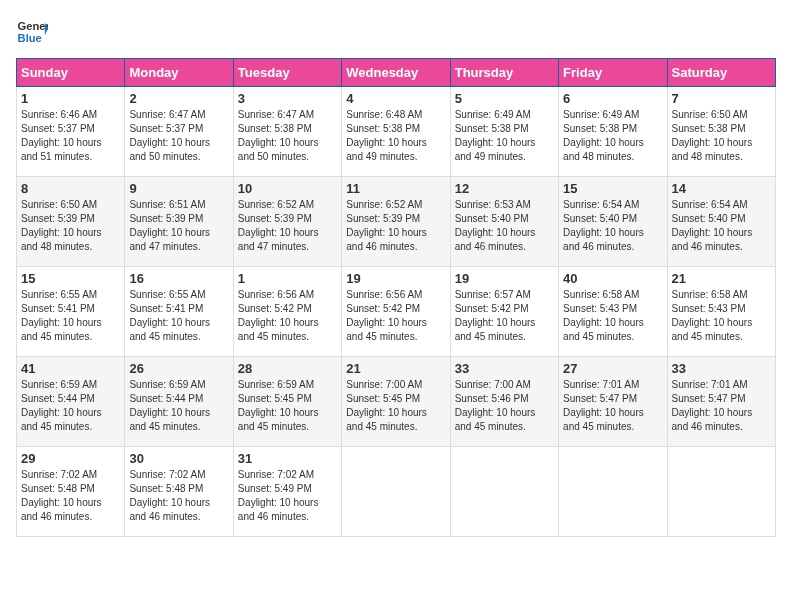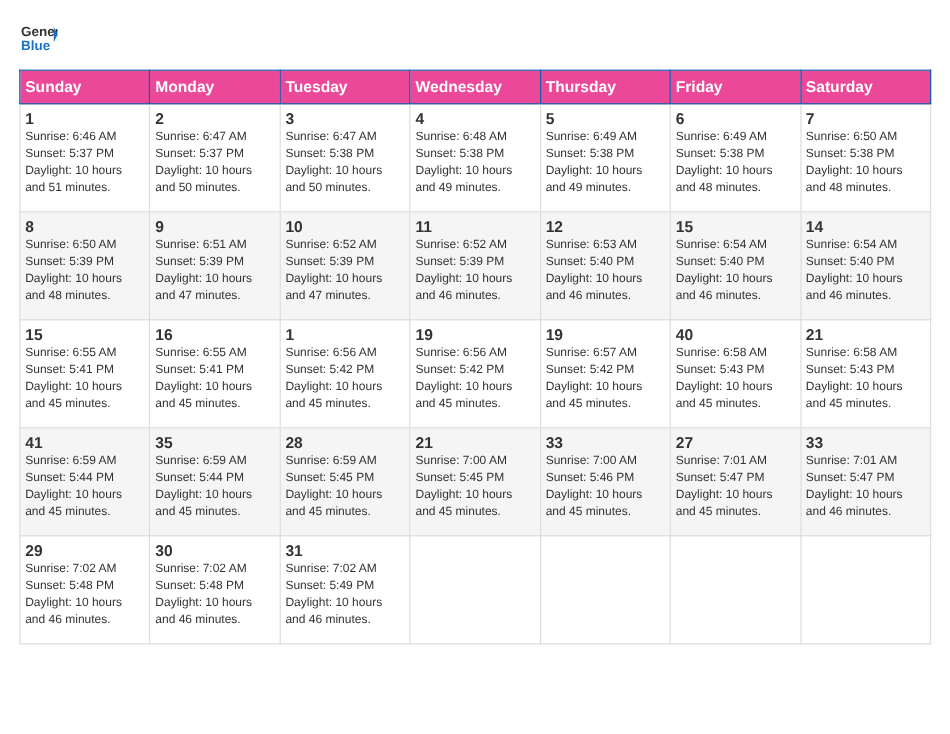--- a/index.html
+++ b/index.html
@@ -290,21 +290,21 @@
       <tr>
         <td>
           <span class="day-number">41</span>
           <div class="day-info">
             Sunrise: 6:59 AM<br>
             Sunset: 5:44 PM<br>
             Daylight: 10 hours and 45 minutes.
           </div>
         </td>
         <td>
-          <span class="day-number">35</span>
+          <span class="day-number">26</span>
           <div class="day-info">
             Sunrise: 6:59 AM<br>
             Sunset: 5:44 PM<br>
             Daylight: 10 hours and 45 minutes.
           </div>
         </td>
         <td>
           <span class="day-number">28</span>
           <div class="day-info">
             Sunrise: 6:59 AM<br>

